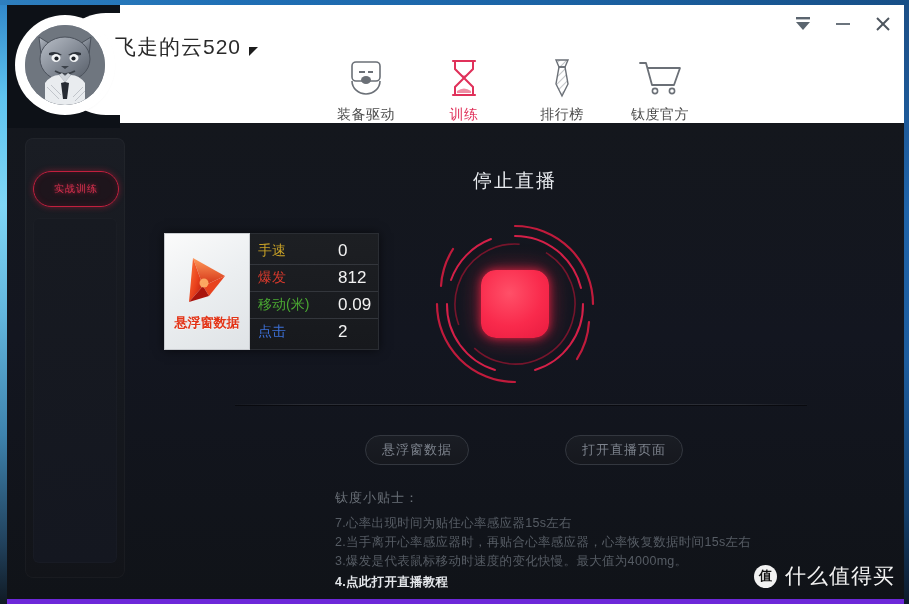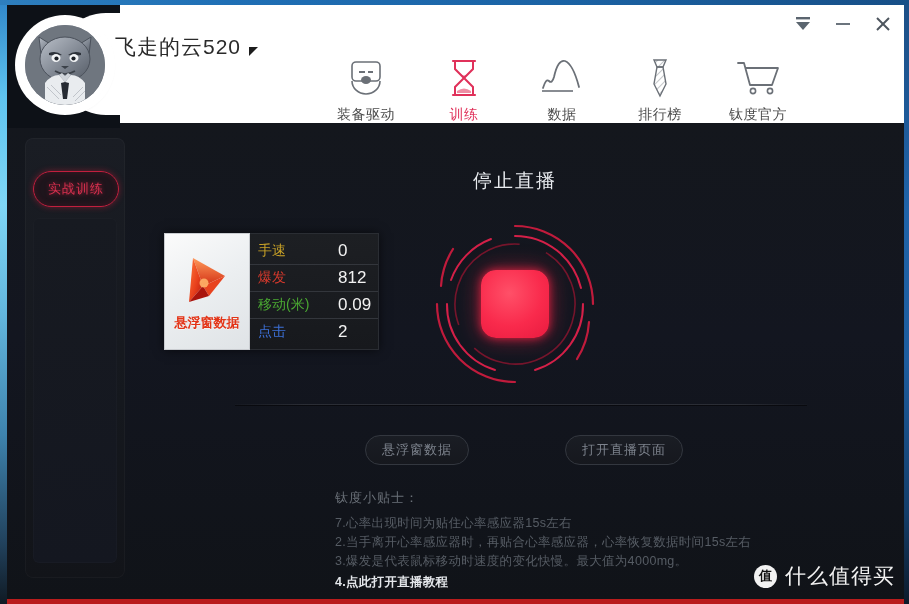--- a/index.html
+++ b/index.html
@@ -1,21 +1,21 @@
 <!DOCTYPE html>
 <html><head>
 <meta charset="utf-8">
 <style>
   html,body{margin:0;padding:0;}
   body{
     width:909px;height:604px;overflow:hidden;
     font-family:"Liberation Sans","DejaVu Sans",sans-serif;
     background:#0d1117;
   }
-  .app{position:relative;width:909px;height:604px;overflow:hidden;background:#b91c1c;}
+  .app{position:relative;width:909px;height:604px;overflow:hidden;background:#6d28d9;}
 
   
   .edge-left{position:absolute;left:0;top:0;width:7px;height:604px;
     background:linear-gradient(180deg,#2f86c9 0%,#5fc4ef 16%,#7fd6f5 34%,#63b6dd 52%,#3e83ad 72%,#21415c 90%,#101a24 100%);z-index:40;}
   .edge-right{position:absolute;right:0;top:0;width:5px;height:604px;
     background:linear-gradient(180deg,#1d4f86 0%,#1f63a8 35%,#1d5c9d 60%,#133d68 85%,#0d1a2a 100%);z-index:40;}
   .edge-top{position:absolute;left:0;top:0;width:909px;height:5px;
     background:linear-gradient(90deg,#2e7fbe 0%,#1f6fb5 25%,#1b63a5 60%,#174f87 100%);z-index:41;}
 
   
@@ -50,21 +50,21 @@
   .body{position:absolute;left:7px;top:123px;width:897px;height:476px;background:#14171d;z-index:10;
      background-image:linear-gradient(180deg,#14171d 0%,#131620 45%,#101318 100%);}
 
   .sidebar{position:absolute;left:18px;top:15px;width:100px;height:440px;
      background:linear-gradient(180deg,#1a1d24 0%,#15181e 60%,#121419 100%);
      border-radius:8px;box-shadow:inset 0 0 0 1px rgba(255,255,255,.03);}
   .side-btn{position:absolute;left:8px;top:33px;width:84px;height:34px;border-radius:18px;
      border:1.5px solid #c21f3e;display:flex;align-items:center;justify-content:center;
      box-shadow:0 0 6px rgba(210,30,60,.45), inset 0 0 6px rgba(210,30,60,.18);cursor:pointer;
      background:rgba(40,8,16,.35);}
-  .side-btn span{font-size:13px;color:#d8304f;letter-spacing:1px;text-shadow:0 0 4px rgba(220,40,70,.7);}
+  .side-btn span{font-size:10px;color:#d8304f;letter-spacing:1px;text-shadow:0 0 4px rgba(220,40,70,.7);}
   .side-inner{position:absolute;left:8px;top:80px;width:84px;height:345px;border-radius:6px;
      background:linear-gradient(180deg,#171a21 0%,#141720 100%);box-shadow:inset 0 0 0 1px rgba(255,255,255,.02);}
 
   
   .statcard{position:absolute;left:157px;top:110px;width:215px;height:117px;display:flex;
      box-shadow:0 0 10px rgba(0,0,0,.6);}
   .logo{width:86px;height:117px;background:linear-gradient(150deg,#fbfbfb 0%,#eceff1 45%,#dfe3e6 100%);
      display:flex;flex-direction:column;align-items:center;justify-content:center;gap:4px;border:1px solid #c9ccd0;box-sizing:border-box;}
   .logo-mark{width:56px;height:58px;}
   .logo-text{font-size:13px;font-weight:bold;color:#e33417;letter-spacing:0px;
@@ -183,29 +183,20 @@
             <line x1="10" y1="38" x2="32" y2="38" stroke="#e0315a" stroke-width="2.2" stroke-linecap="round"></line>
             <path d="M12 5 L12 12 L21 21 L30 12 L30 5" fill="none" stroke="#e0315a" stroke-width="2"></path>
             <path d="M12 37 L12 30 L21 21 L30 30 L30 37" fill="none" stroke="#e0315a" stroke-width="2"></path>
             <path d="M14 34 Q21 29 28 34 L28 36 L14 36 Z" fill="#e0315a" opacity=".55"></path>
             <path d="M17 17 Q21 20 25 17 L21 21 Z" fill="#e0315a" opacity=".6"></path>
           </svg>
         </div>
         <div class="nav-label">训练</div>
       </div>
 
-      <div class="nav-item">
-        <div class="nav-ico">
-          <svg width="46" height="42" viewBox="0 0 46 42">
-            <path d="M4 31 Q7 21 10 24 Q13 27 15 20 Q19 2 26 4 Q34 7 40 30" fill="none" stroke="#6b7077" stroke-width="1.8" stroke-linecap="round"></path>
-            <line x1="3" y1="34" x2="34" y2="34" stroke="#6b7077" stroke-width="1.6"></line>
-          </svg>
-        </div>
-        <div class="nav-label">数据</div>
-      </div>
 
       <div class="nav-item">
         <div class="nav-ico">
           <svg width="42" height="42" viewBox="0 0 42 42">
             <defs>
               <pattern id="tieHatch" width="5" height="5" patternUnits="userSpaceOnUse" patternTransform="rotate(45)">
                 <line x1="0" y1="0" x2="0" y2="5" stroke="#878d94" stroke-width="1"></line>
               </pattern>
             </defs>
             <path d="M15 3 L27 3 L24 10 L18 10 Z" fill="url(#tieHatch)" stroke="#6b7077" stroke-width="1.4"></path>

